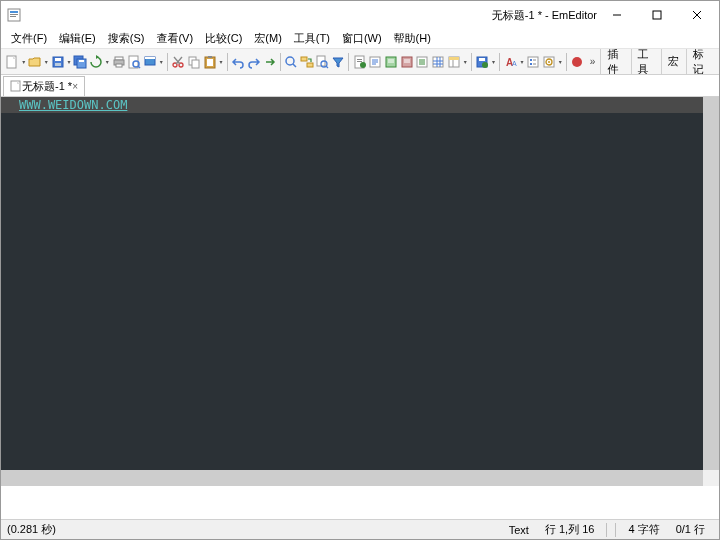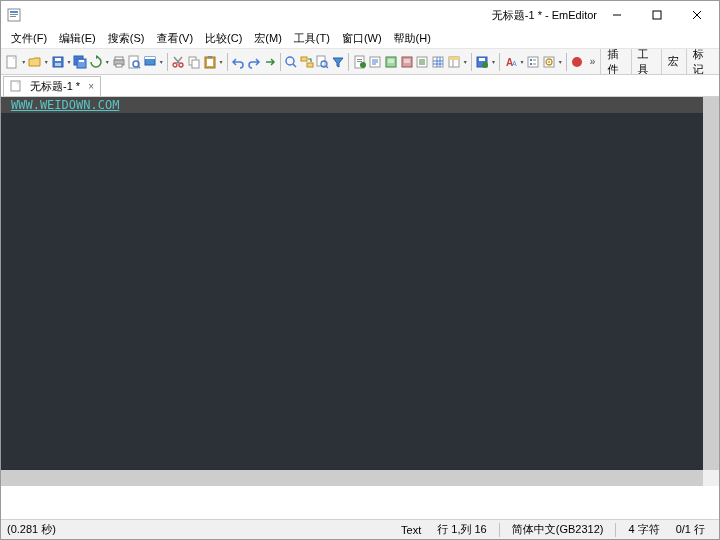--- a/index.html
+++ b/index.html
@@ -11,25 +11,25 @@
 .titlebar .win-btn { width: 40px; height: 26px; display: flex; align-items: center; justify-content: center; cursor: pointer; }
 .menubar { height: 20px; background: #fff; display: flex; align-items: center; padding: 0 4px; border-bottom: 1px solid #e5e5e5; }
 .menubar .menu-item { padding: 2px 6px; cursor: pointer; font-size: 11px; }
 .toolbar { height: 26px; background: #f5f5f5; display: flex; align-items: center; padding: 0 4px; border-bottom: 1px solid #d0d0d0; gap: 1px; overflow: hidden; }
 .toolbar .tb-btn { width: 20px; height: 20px; display: flex; align-items: center; justify-content: center; cursor: pointer; border-radius: 2px; position: relative; }
 .toolbar .tb-sep { width: 1px; height: 18px; background: #c0c0c0; margin: 0 2px; }
 .toolbar .tb-dd { width: 8px; display:flex; align-items:center; justify-content:center; font-size:6px; color:#555; }
 .toolbar .chevron { margin-left: auto; font-size: 10px; color: #444; padding: 0 4px; cursor:pointer; }
 .toolbar .tab-label { font-size: 11px; padding: 0 6px; cursor: pointer; border-left: 1px solid #d0d0d0; height: 100%; display:flex; align-items:center; }
 .doctabs { height: 22px; background: #fff; display: flex; align-items: center; padding: 0 2px; border-bottom: 1px solid #d0d0d0; }
-.doctabs .doc-tab { display: flex; align-items: center; padding: 2px 6px; background: #fff; border: 1px solid #c0c0c0; border-bottom: none; height: 20px; gap: 8px; font-size: 11px; cursor:pointer; }
+.doctabs .doc-tab { display: flex; align-items: center; padding: 2px 6px; background: #fff; border: 1px solid #c0c0c0; border-bottom: none; height: 20px; gap: 0; font-size: 11px; cursor:pointer; }
 .doctabs .doc-tab .close { font-size: 10px; color: #666; cursor: pointer; }
 .editor { flex: 1; background: #2b3136; position: relative; overflow: hidden; }
 .editor .line-sel { background: #4a4a4a; height: 16px; width: 100%; }
-.editor .content { position: absolute; left: 10px; top: 0; font-family: Consolas, monospace; font-size: 12px; color: #5bc4c4; line-height: 16px; }
+.editor .content { position: absolute; left: 18px; top: 0; font-family: Consolas, monospace; font-size: 12px; color: #5bc4c4; line-height: 16px; }
 .editor .content a { color: #5bc4c4; text-decoration: underline; }
 .editor .scroll-v { position: absolute; right: 0; top: 0; bottom: 16px; width: 16px; background: #f0f0f0; }
 .editor .scroll-v .thumb { background: #cdcdcd; height: 100%; width: 100%; }
 .editor .scroll-h { position: absolute; left: 0; right: 16px; bottom: 0; height: 16px; background: #f0f0f0; }
 .editor .scroll-h .thumb { background: #cdcdcd; width: 100%; height: 100%; }
 .editor .scroll-corner { position: absolute; right: 0; bottom: 0; width: 16px; height: 16px; background: #f0f0f0; }
 .statusbar { height: 20px; background: #f0f0f0; border-top: 1px solid #d0d0d0; display: flex; align-items: center; font-size: 11px; padding: 0 6px; margin-top: 33px; }
 .statusbar .sb-sep { width: 1px; height: 14px; background: #c0c0c0; margin: 0 4px; }
 .statusbar .sb-left { flex: 1; }
 .statusbar .sb-cell { padding: 0 8px; }
@@ -330,17 +330,16 @@
       <div class="thumb"></div>
     </div>
   <div class="scroll-corner"></div>
 </div>
 
 <div class="statusbar">
   <span class="sb-left">(0.281 秒)</span>
   <span class="sb-cell">Text</span>
   <span class="sb-cell">行 1,列 16</span>
   <span class="sb-sep"></span>
-  <span class="sb-cell">简体中文(GB2312)</span>
   <span class="sb-sep"></span>
   <span class="sb-cell">4 字符</span>
   <span class="sb-cell">0/1 行</span>
 </div>
 
 </body></html>

